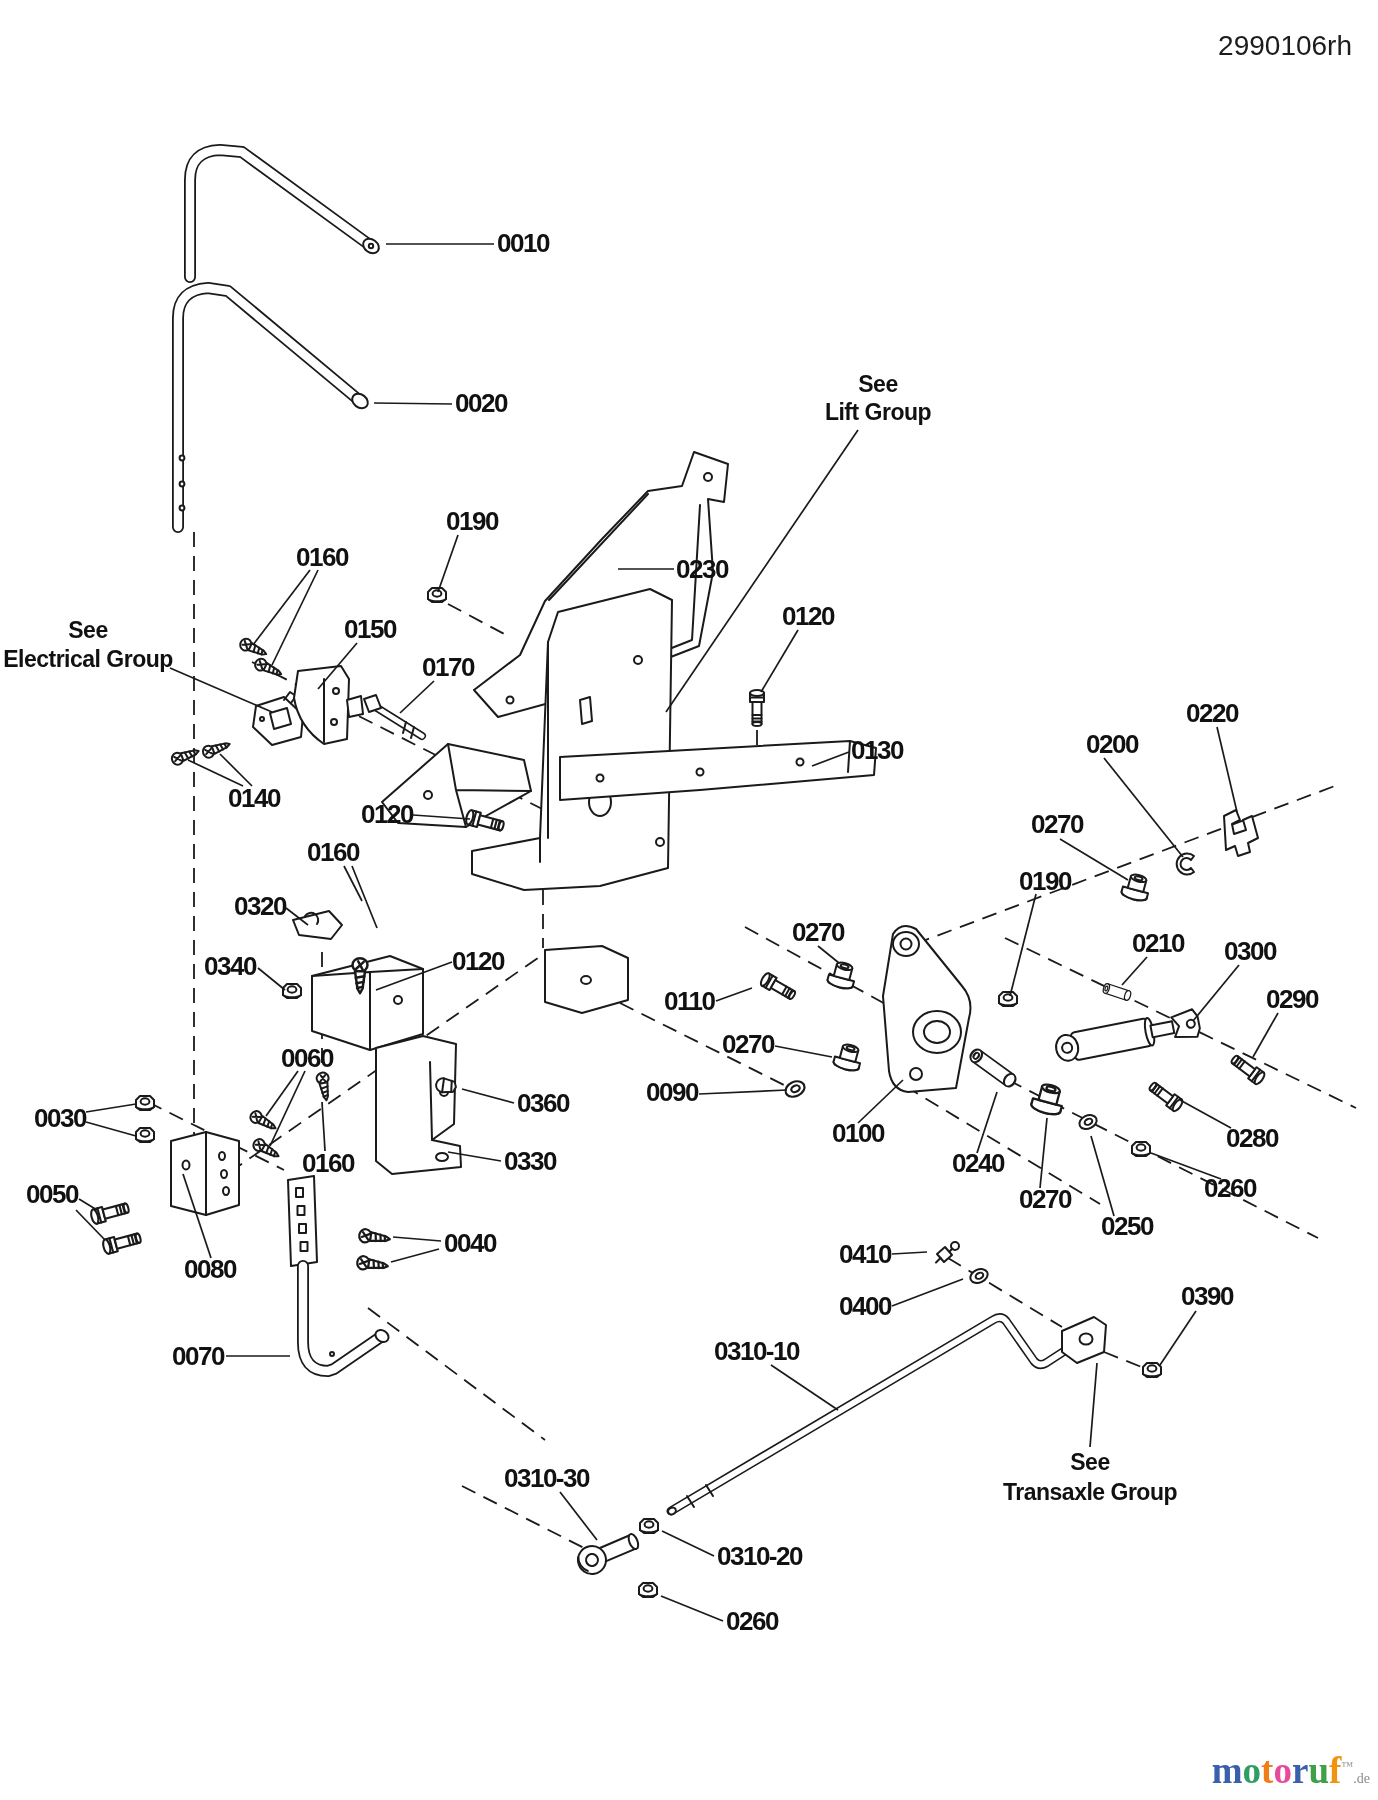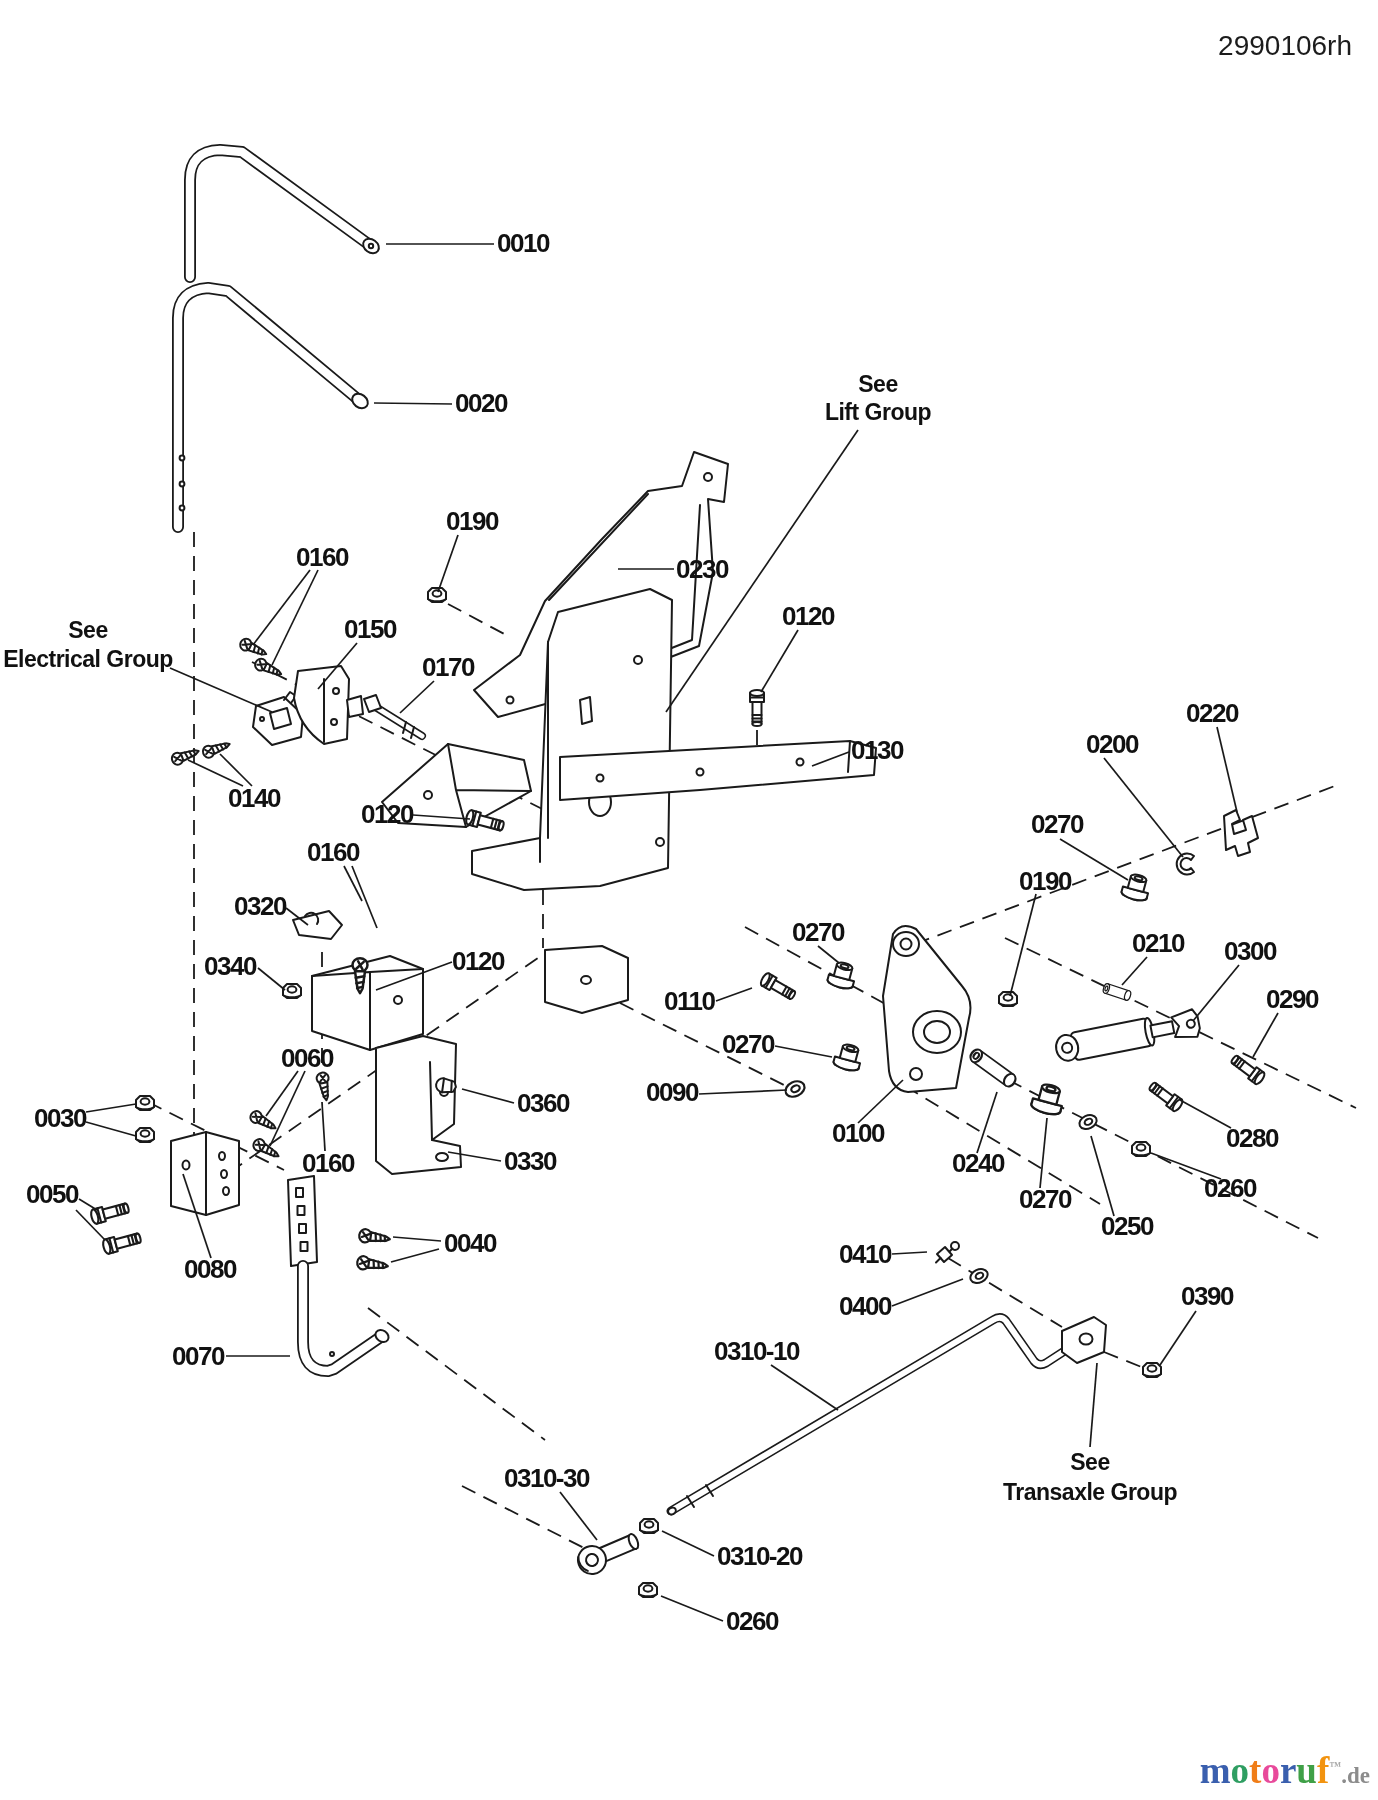--- a/index.html
+++ b/index.html
@@ -12,21 +12,21 @@
   .fw{fill:#fff;stroke:#1a1a1a;stroke-width:2;stroke-linecap:round;stroke-linejoin:round;}
   .ld{stroke:#1a1a1a;stroke-width:1.7;}
   .dsh{stroke:#1a1a1a;stroke-width:1.8;stroke-dasharray:15 9;fill:none;}
   .tube-o{fill:none;stroke:#1a1a1a;stroke-width:12;stroke-linecap:round;stroke-linejoin:round;}
   .tube-i{fill:none;stroke:#fff;stroke-width:8.4;stroke-linecap:round;stroke-linejoin:round;}
   .rod-o{fill:none;stroke:#1a1a1a;stroke-width:9;stroke-linecap:round;stroke-linejoin:round;}
   .rod-i{fill:none;stroke:#fff;stroke-width:5.8;stroke-linecap:round;stroke-linejoin:round;}
   .shk-o{fill:none;stroke:#1a1a1a;stroke-width:8;stroke-linecap:round;}
   .shk-i{fill:none;stroke:#fff;stroke-width:5;stroke-linecap:round;}
   #watermark{position:absolute;right:8px;bottom:8px;font-family:"Liberation Serif",serif;font-weight:bold;font-size:37px;letter-spacing:0px;}
-  #watermark .wm-suffix{font-size:23px;font-weight:bold;}
+  #watermark .wm-suffix{font-size:14px;font-weight:normal;}
   #watermark .wm-tm{font-size:12px;vertical-align:super;color:#aaa;}
 </style>
 </head>
 <body>
 
 <svg width="1378" height="1800" viewBox="0 0 1378 1800">
   <defs>
     <g id="g-nut">
       <path class="fw" d="M-9,-5 L-5,-9 L5,-9 L9,-5 L9,2 L5,5 L-5,5 L-9,2 Z"></path>
       <path class="ln" d="M-9,2 A10,4 0 0 0 9,2"></path>

